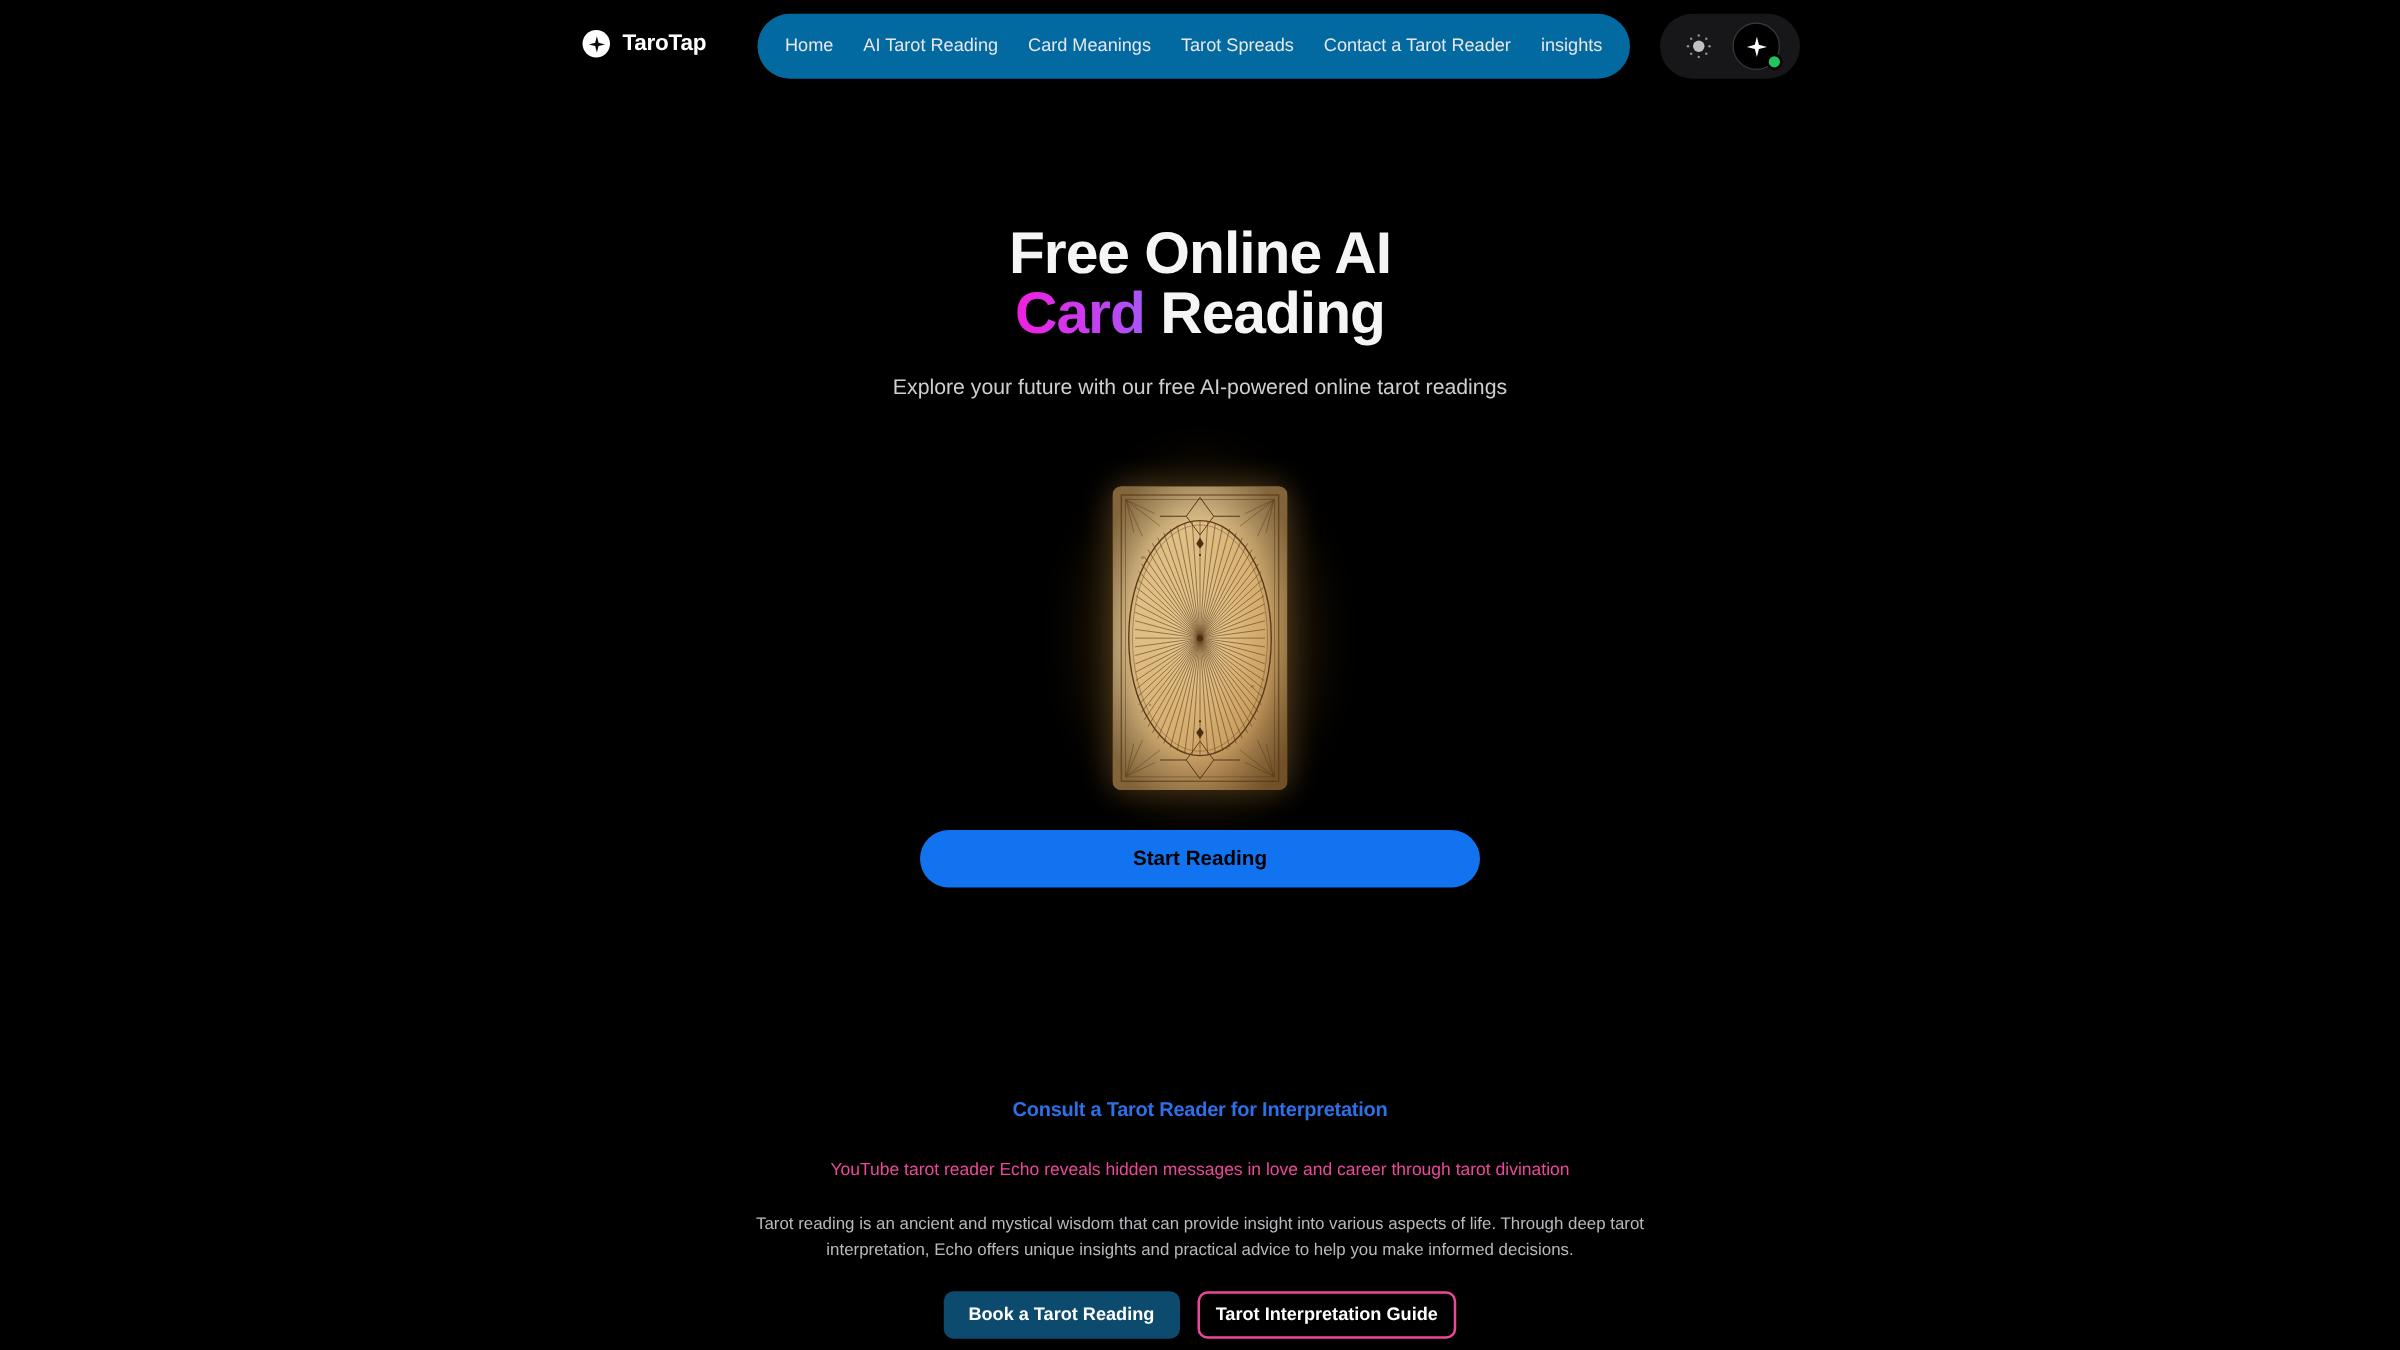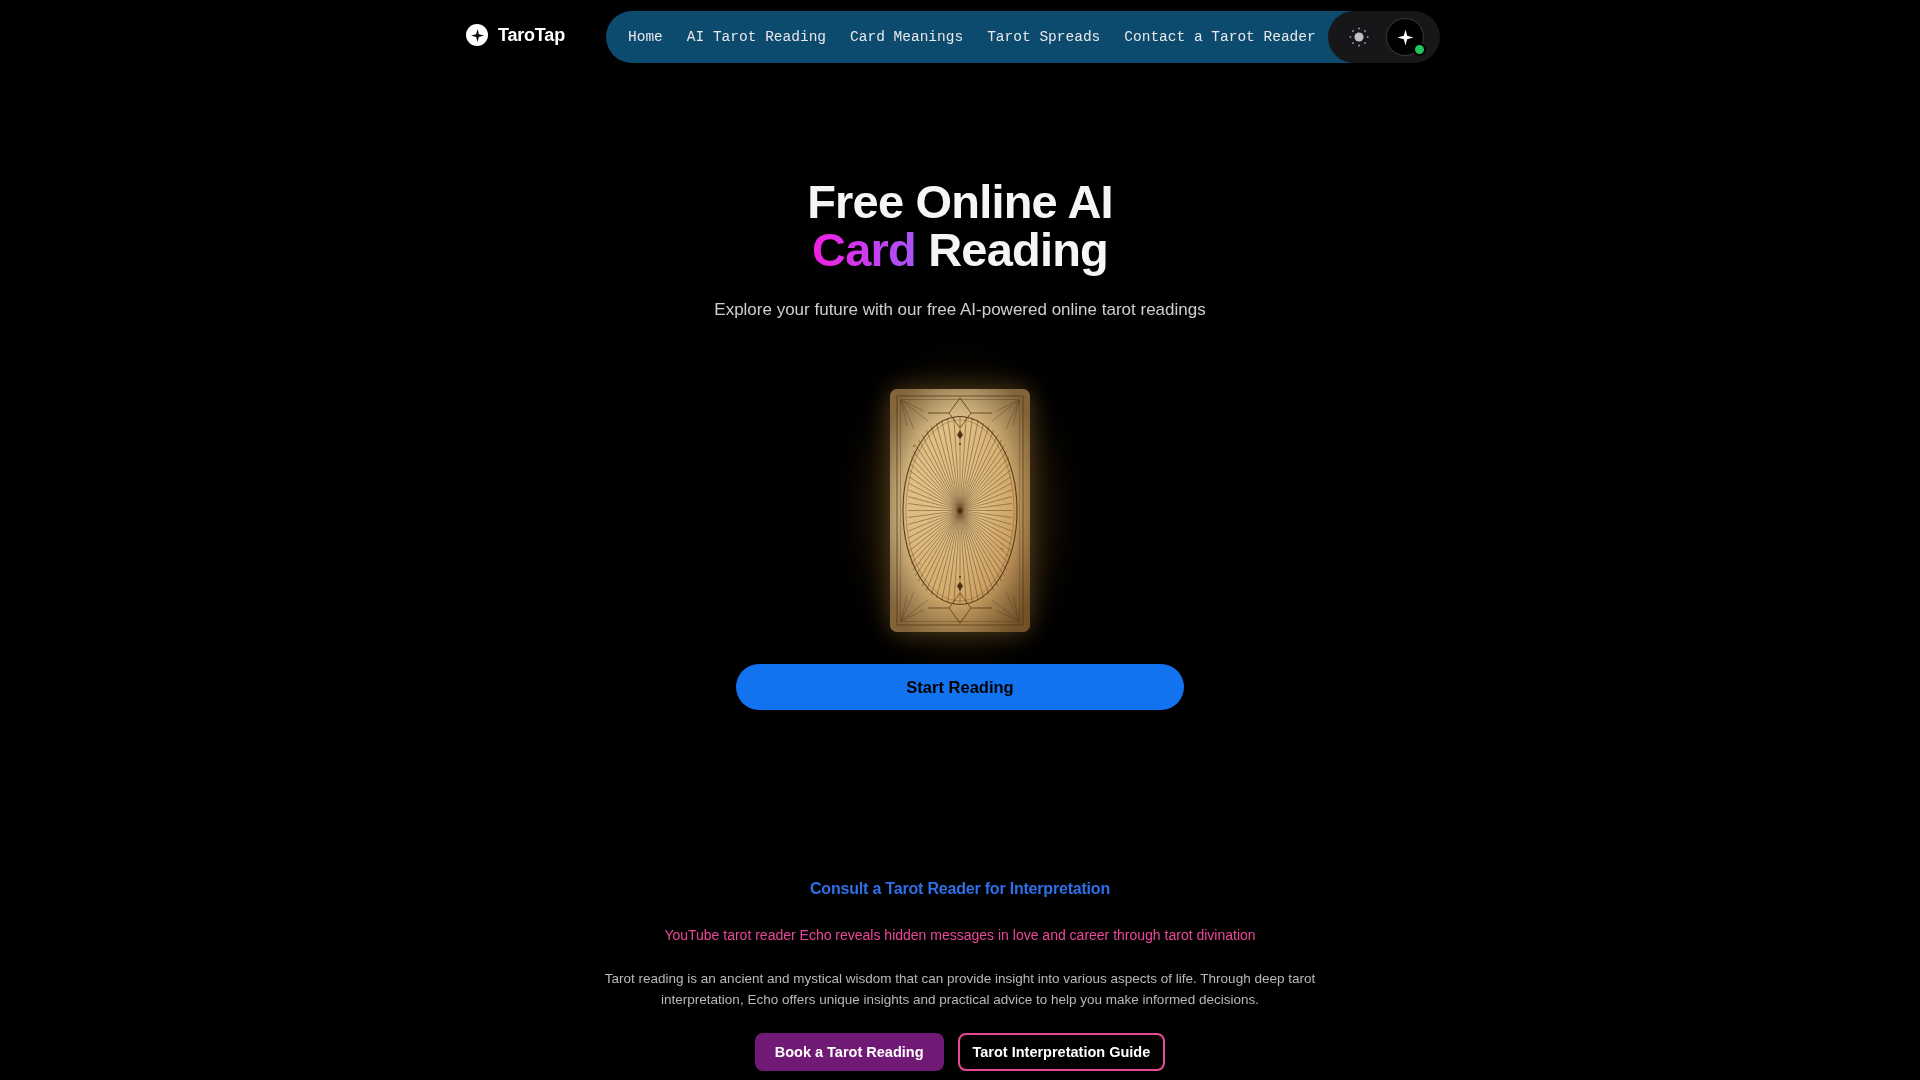--- a/index.html
+++ b/index.html
@@ -25,21 +25,21 @@
     width: 1920px;
     height: 78px;
     display: flex;
     align-items: center;
     justify-content: center;
     gap: 30px;
   }
 
   .brand {
     display: flex;
-    align-items: center;
+    align-items: flex-start;
     gap: 10px;
     position: absolute;
     left: 466px;
     top: 24px;
   }
 
   .brand-mark {
     width: 22px;
     height: 22px;
     border-radius: 50%;
@@ -56,27 +56,26 @@
     letter-spacing: -0.2px;
     color: #ffffff;
     white-space: nowrap;
   }
 
   .nav-pill {
     position: absolute;
     left: 606px;
     top: 11px;
     height: 52px;
-    background: #0c4a6e;
+    background: #0369a1;
     border-radius: 26px;
     display: flex;
     align-items: center;
     padding: 0 22px;
     gap: 24px;
-    font-family: Liberation Mono, monospace;
   }
 
   .nav-link {
     font-size: 14.5px;
     color: #e8e8ea;
     white-space: nowrap;
     text-decoration: none;
     cursor: pointer;
     line-height: 1;
   }
@@ -255,21 +254,21 @@
     display: flex;
     justify-content: center;
     align-items: center;
     gap: 14px;
   }
 
   .btn-filled {
     height: 38px;
     padding: 0 20px;
     border-radius: 8px;
-    background: #701a75;
+    background: #0c4a6e;
     border: none;
     color: #ffffff;
     font-family: "Liberation Sans", sans-serif;
     font-size: 14.5px;
     font-weight: bold;
     cursor: pointer;
     white-space: nowrap;
   }
 
   .btn-outline {

